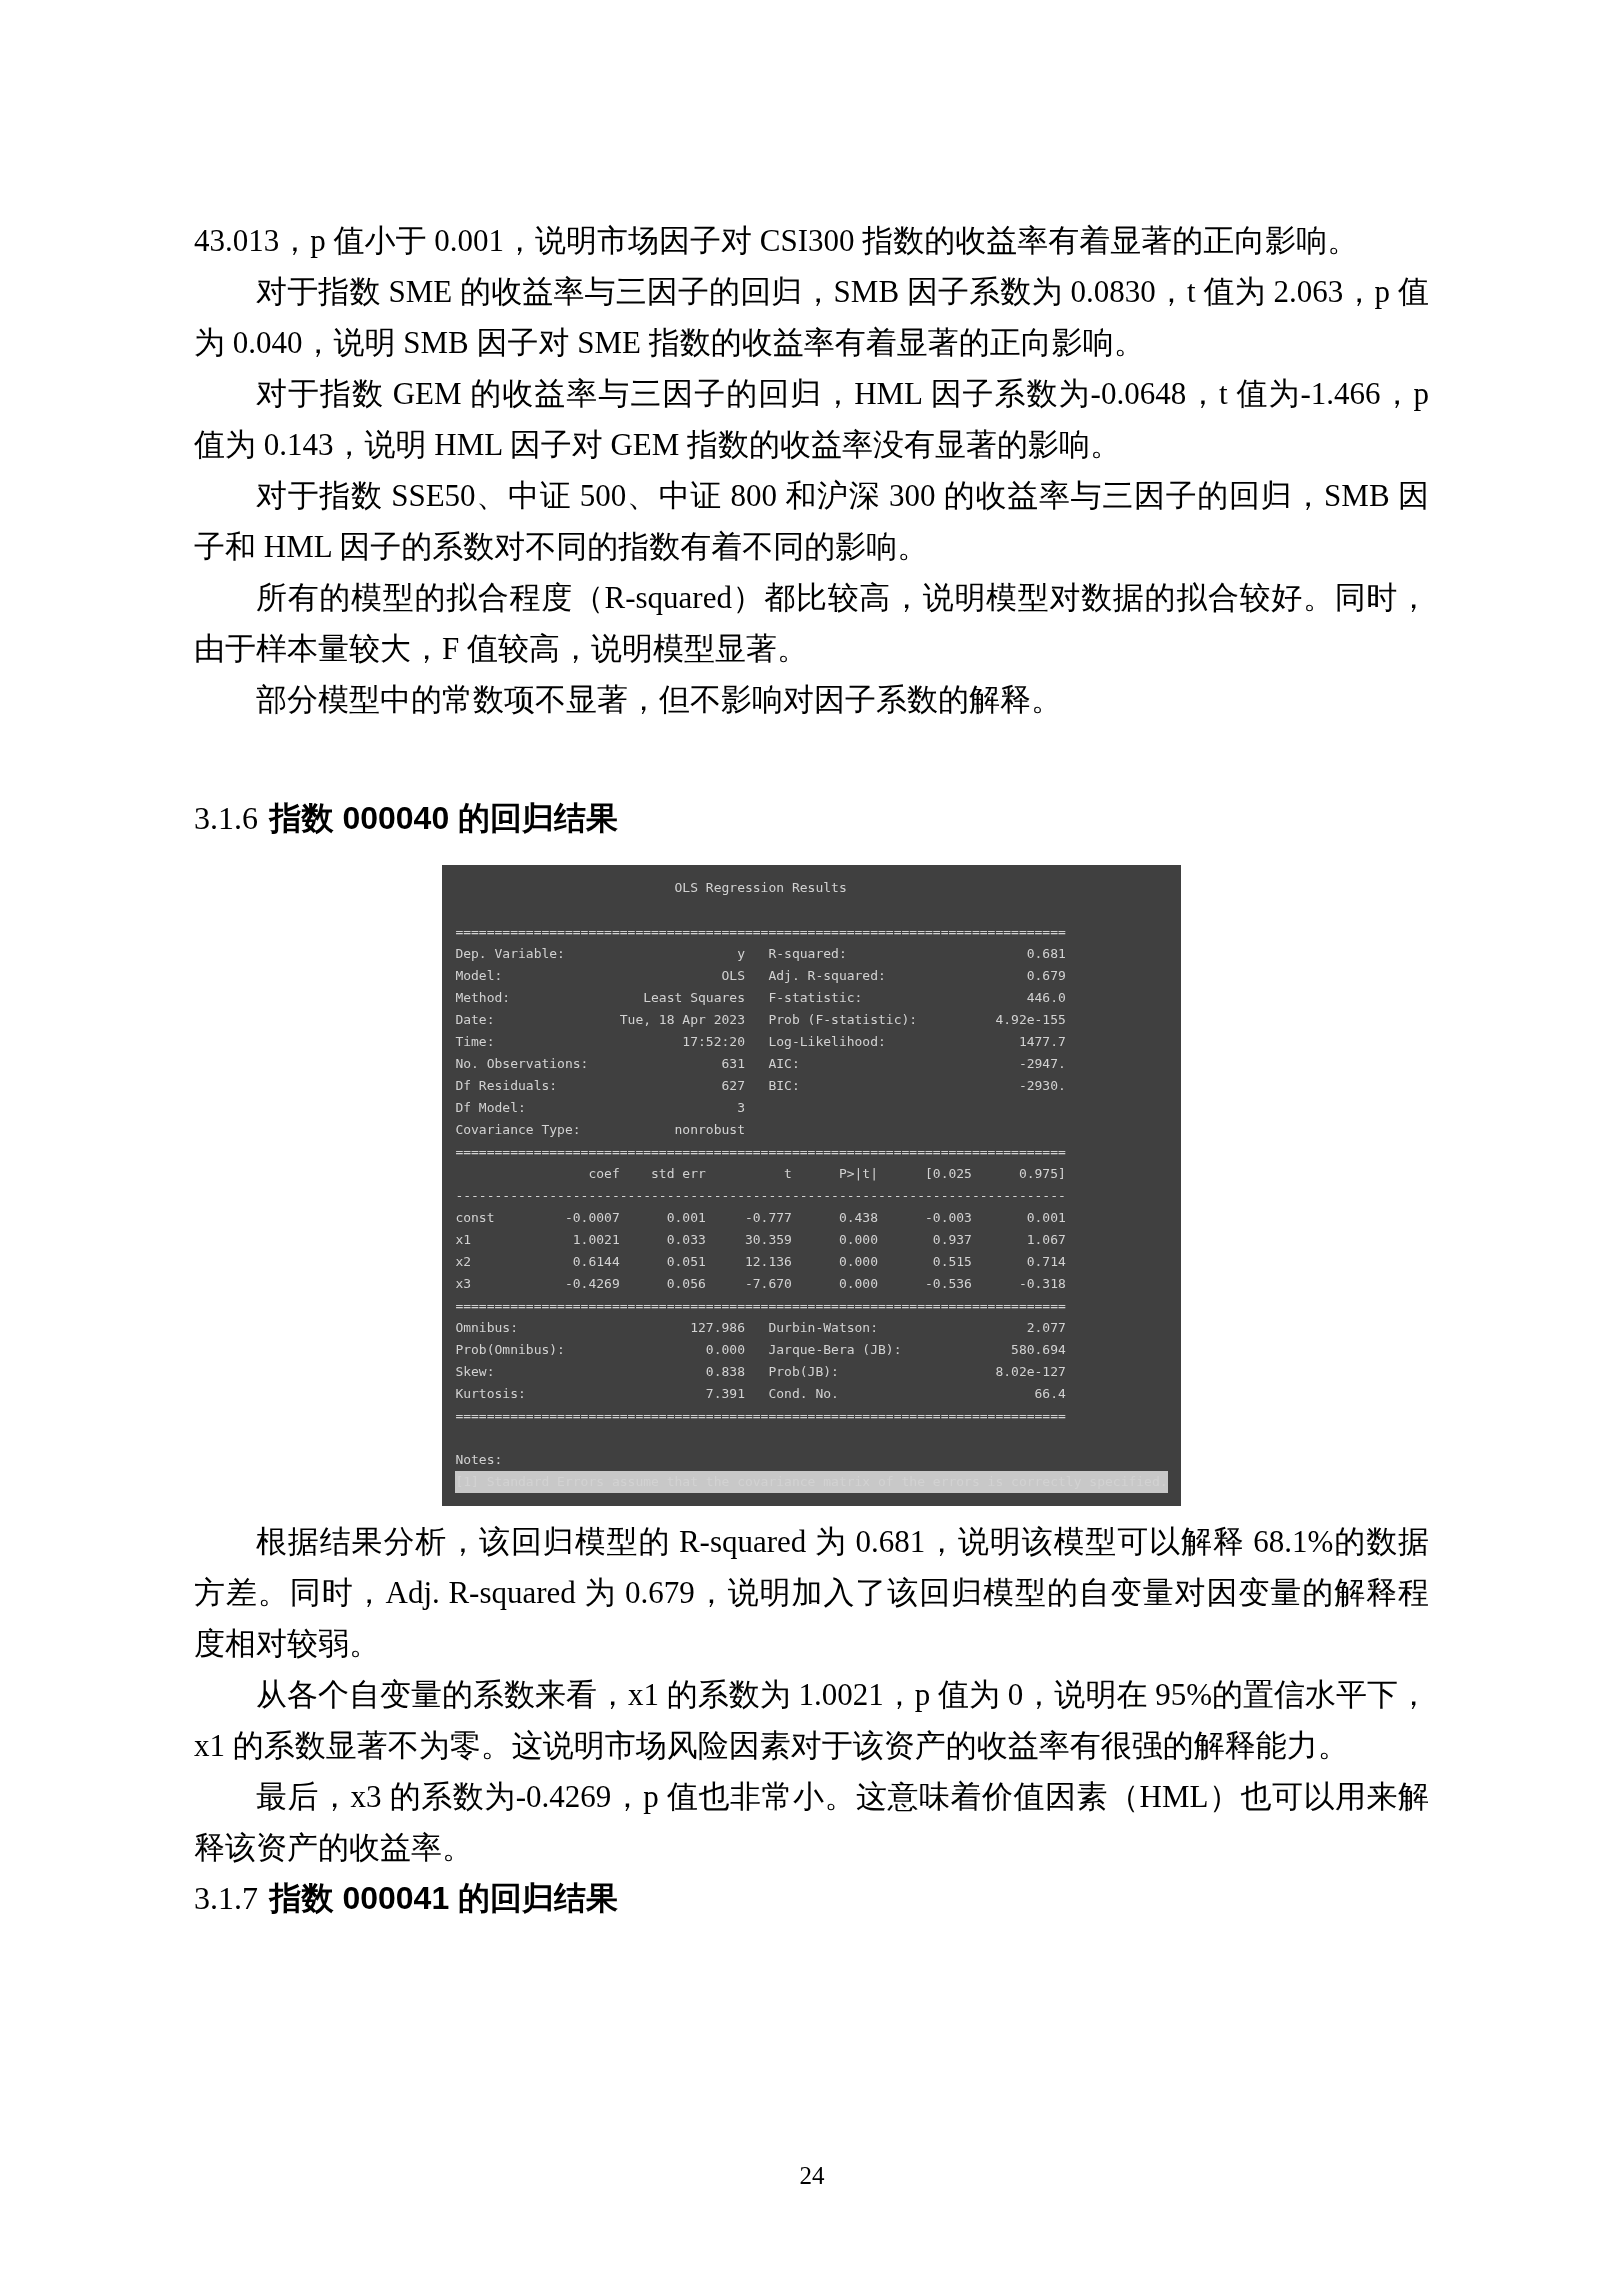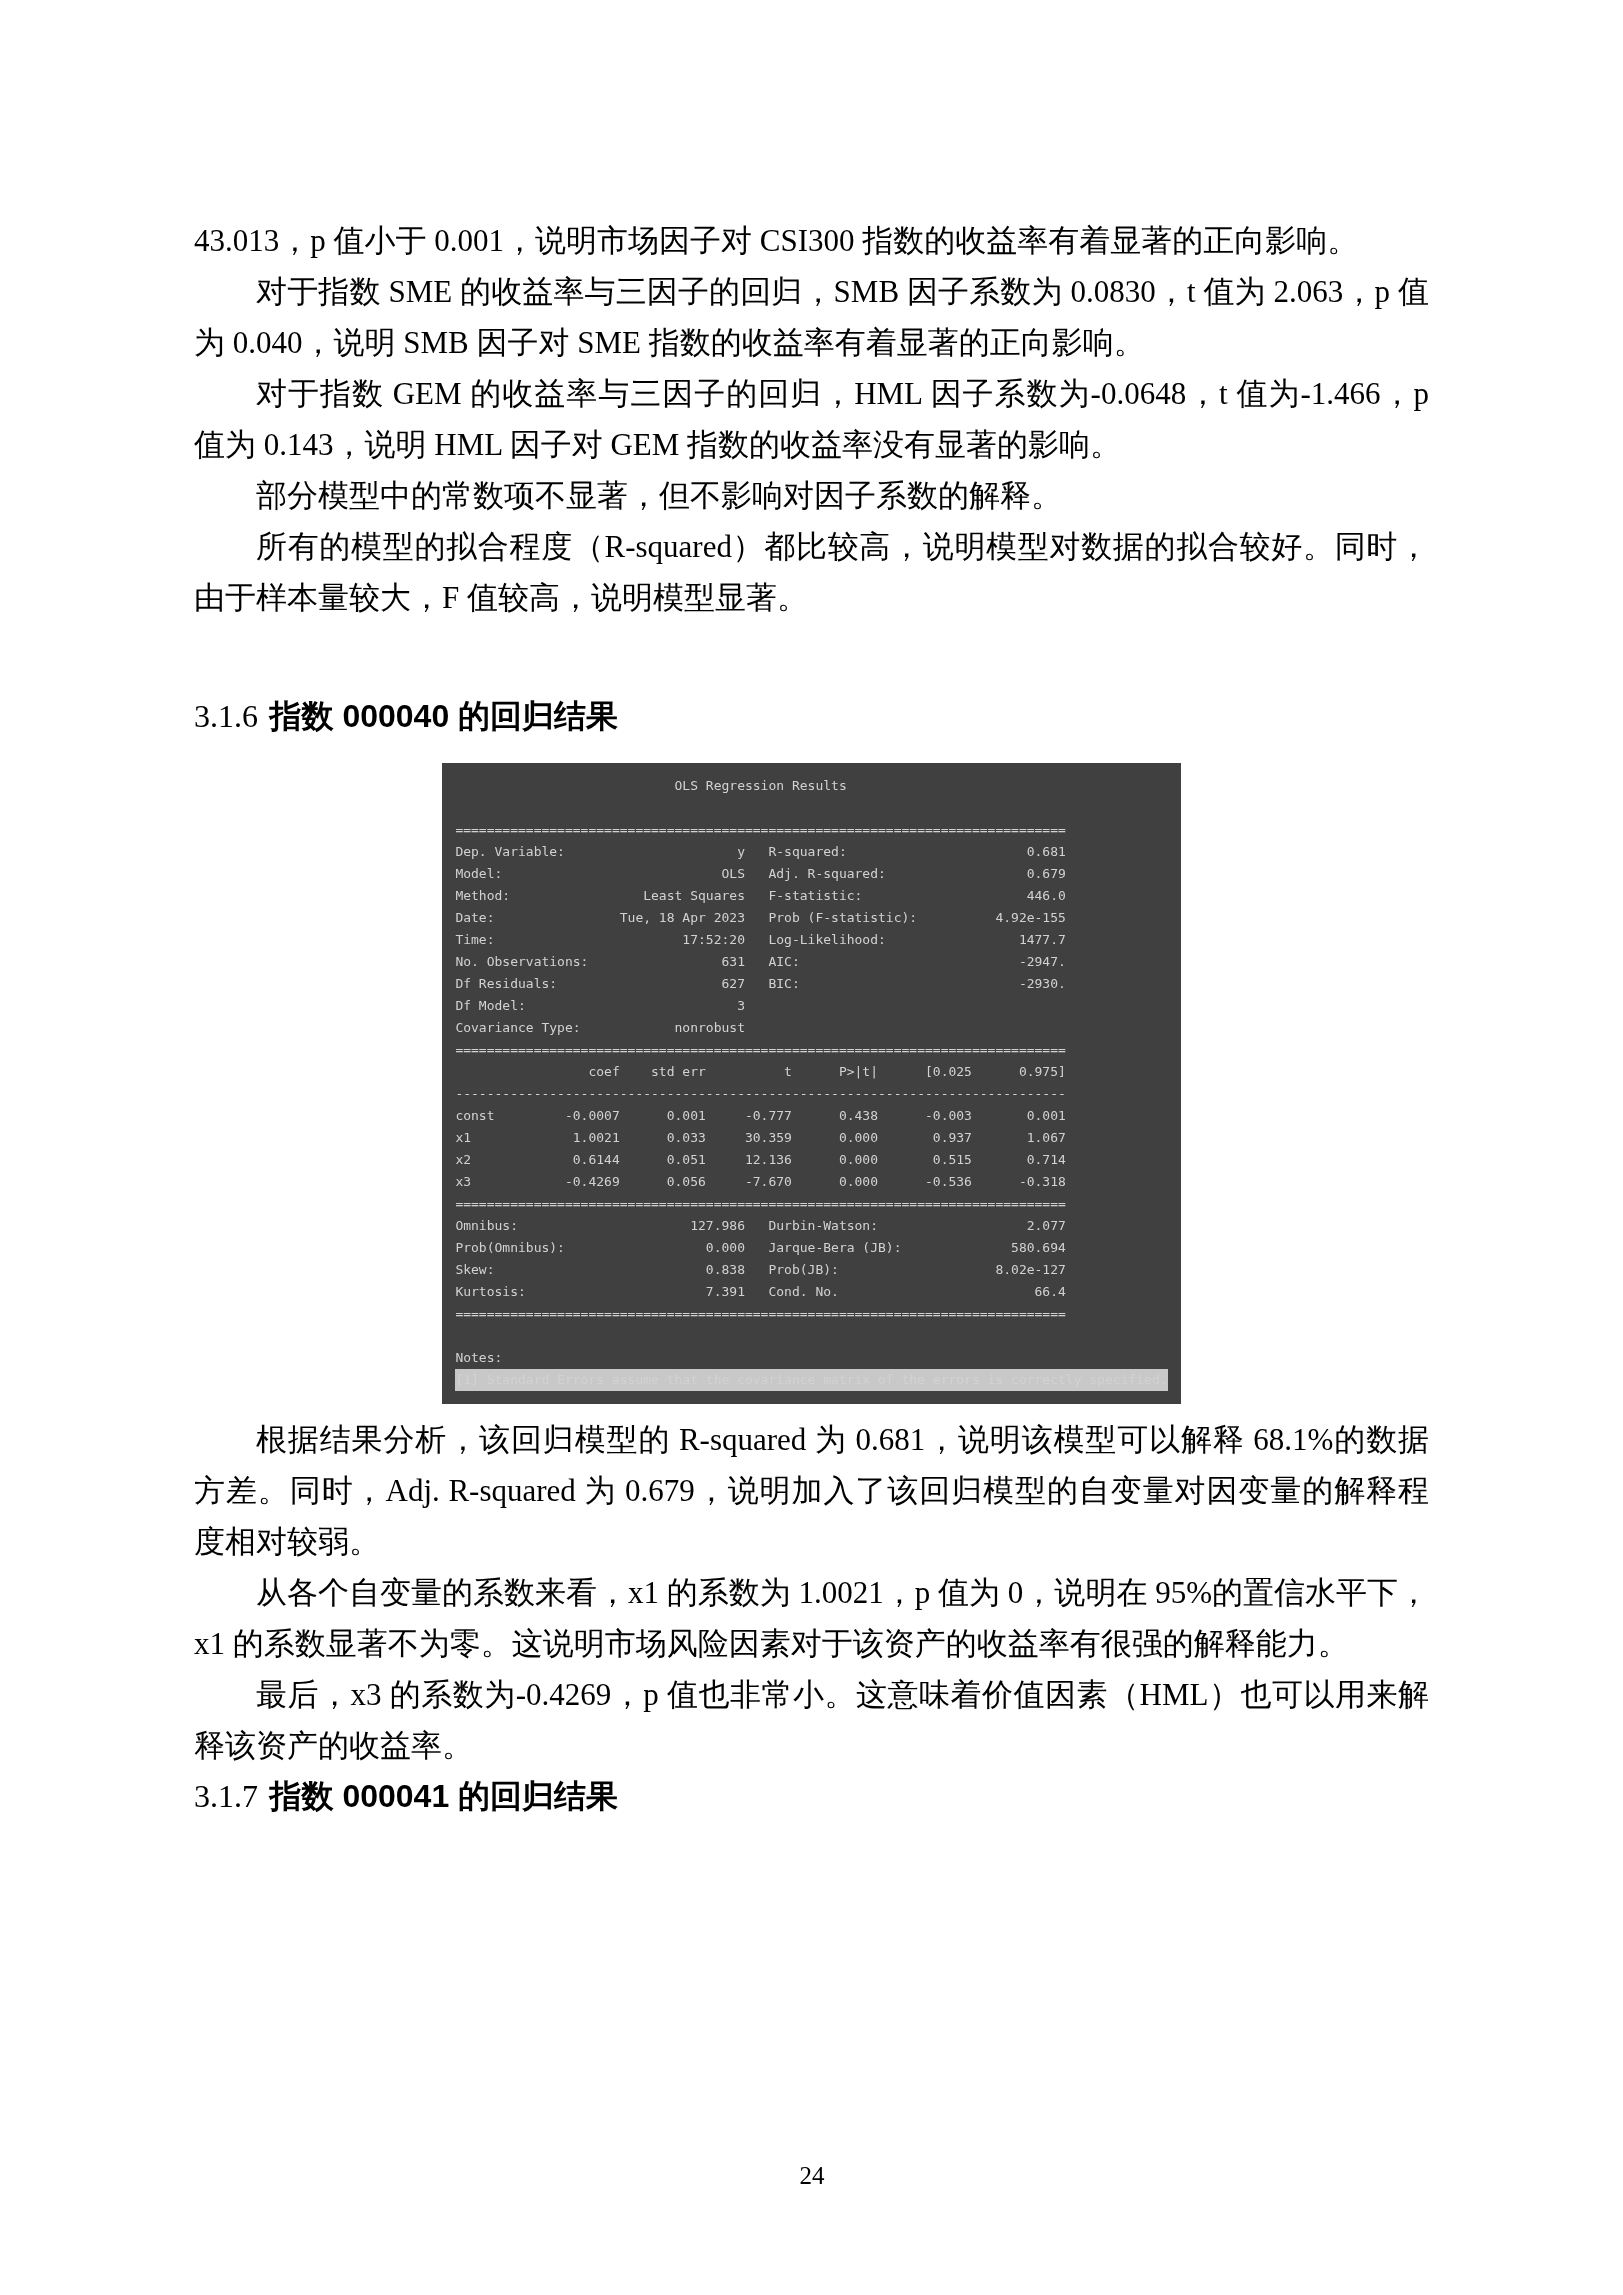--- a/index.html
+++ b/index.html
@@ -81,22 +81,23 @@
   }
 </style>
 </head>
 <body>
 
 <div class="page">
 
   <p class="para">43.013，p 值小于 0.001，说明市场因子对 CSI300 指数的收益率有着显著的正向影响。</p>
   <p class="para indent">对于指数 SME 的收益率与三因子的回归，SMB 因子系数为 0.0830，t 值为 2.063，p 值为 0.040，说明 SMB 因子对 SME 指数的收益率有着显著的正向影响。</p>
   <p class="para indent">对于指数 GEM 的收益率与三因子的回归，HML 因子系数为-0.0648，t 值为-1.466，p 值为 0.143，说明 HML 因子对 GEM 指数的收益率没有显著的影响。</p>
+  <p class="para indent">对于指数 SSE50、中证 500、中证 800 和沪深 300 的收益率与三因子的回归，SMB 因子和 HML 因子的系数对不同的指数有着不同的影响。</p>
+  <p class="para indent">所有的模型的拟合程度（R-squared）都比较高，说明模型对数据的拟合较好。同时，由于样本量较大，F 值较高，说明模型显著。</p>
   <p class="para indent">部分模型中的常数项不显著，但不影响对因子系数的解释。</p>
-  <p class="para indent">所有的模型的拟合程度（R-squared）都比较高，说明模型对数据的拟合较好。同时，由于样本量较大，F 值较高，说明模型显著。</p>
 
   <h3 class="section-heading space-above">
     <span class="sec-num">3.1.6</span><span class="sec-title">指数 000040 的回归结果</span>
   </h3>
 
   <div class="figure">
     <div class="terminal">
       <pre class="mono">                            OLS Regression Results                            
 
 ==============================================================================

